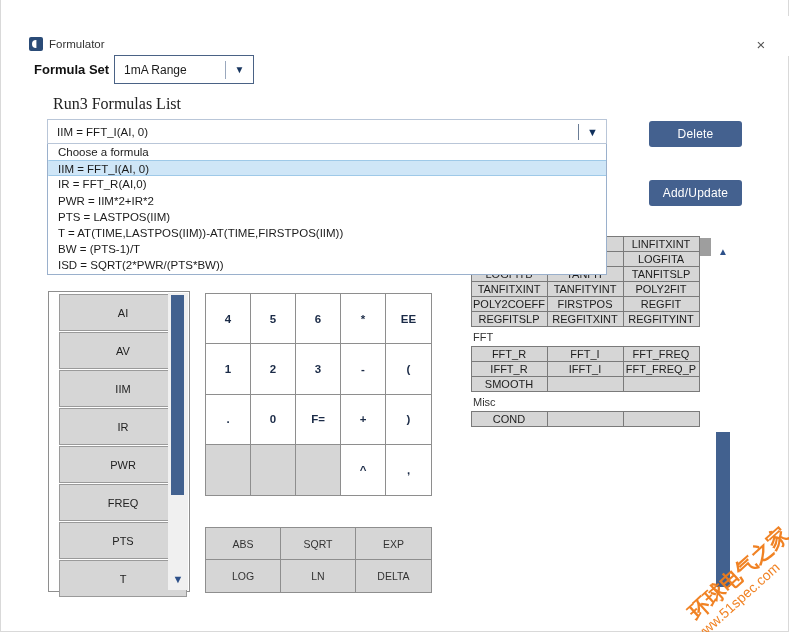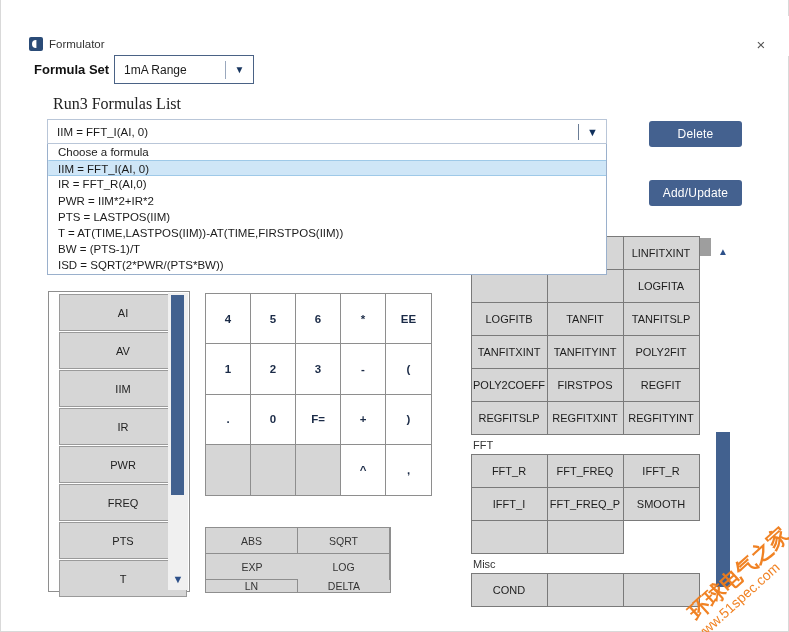--- a/index.html
+++ b/index.html
@@ -104,40 +104,40 @@
   .key {
     border-right:1px solid #8e8e8e; border-bottom:1px solid #8e8e8e;
     display:flex; align-items:center; justify-content:center;
     font-size:11.5px; font-weight:bold; color:#1b2b47; background:#fff;
   }
   .key.blank { background:#d6d6d6; font-weight:normal; }
   .keypad .key:nth-child(5n){ border-right:none; }
   .keypad .key:nth-child(n+16){ border-bottom:none; }
 
   .funcpad {
-    position:absolute; left:204px; top:527px; width:186px; height:66px;
+    position:absolute; left:204px; top:527px; width:227px; height:66px;
     border:1px solid #8e8e8e;
-    display:grid; grid-template-columns: repeat(2, 1fr); grid-template-rows: repeat(2, 1fr);
+    display:grid; grid-template-columns: repeat(3, 1fr); grid-template-rows: repeat(2, 1fr);
   }
   .fkey {
     background:#d6d6d6; border-right:1px solid #8e8e8e; border-bottom:1px solid #8e8e8e;
     display:flex; align-items:center; justify-content:center;
     font-size:10.5px; color:#333;
   }
   .funcpad .fkey:nth-child(3n){ border-right:none; }
   .funcpad .fkey:nth-child(n+4){ border-bottom:none; }
 
   
   .rightpanel { position:absolute; left:470px; top:236px; width:240px; }
   .grey-header {
     position:absolute; left:606px; top:238px; width:104px; height:18px; background:#9e9e9e;
   }
   .fgrid { display:grid; grid-template-columns: repeat(3, 1fr); width:228px; }
   .fgrid .cell {
-    height:34px; background:#d6d6d6; border:1px solid #7a7a7a;
+    height:16px; background:#d6d6d6; border:1px solid #7a7a7a;
     margin:-0.5px; display:flex; align-items:center; justify-content:center;
     font-size:11px; color:#1d1d1d; white-space:nowrap; overflow:hidden;text-align:right;
   }
   .fgrid .cell.empty { color:transparent; }
   .sec-label { font-size:11px; color:#333; margin:5px 0 3px 2px; }
 
   
   .rscroll {
     position:absolute; left:714px; top:246px; width:16px; height:346px;
   }
@@ -267,20 +267,21 @@
         <div class="cell">POLY2COEFF</div>
         <div class="cell">FIRSTPOS</div>
         <div class="cell">REGFIT</div>
         <div class="cell">REGFITSLP</div>
         <div class="cell">REGFITXINT</div>
         <div class="cell">REGFITYINT</div>
       </div>
     <div class="sec-label">FFT</div>
     <div class="fgrid" id="fft-grid">
         <div class="cell">FFT_R</div>
+        <div class="cell">FFT_I</div>
         <div class="cell">FFT_FREQ</div>
         <div class="cell">IFFT_R</div>
         <div class="cell">IFFT_I</div>
         <div class="cell">FFT_FREQ_P</div>
         <div class="cell">SMOOTH</div>
         <div class="cell empty"></div>
         <div class="cell empty"></div>
       </div>
     <div class="sec-label">Misc</div>
     <div class="fgrid" id="misc-grid">

